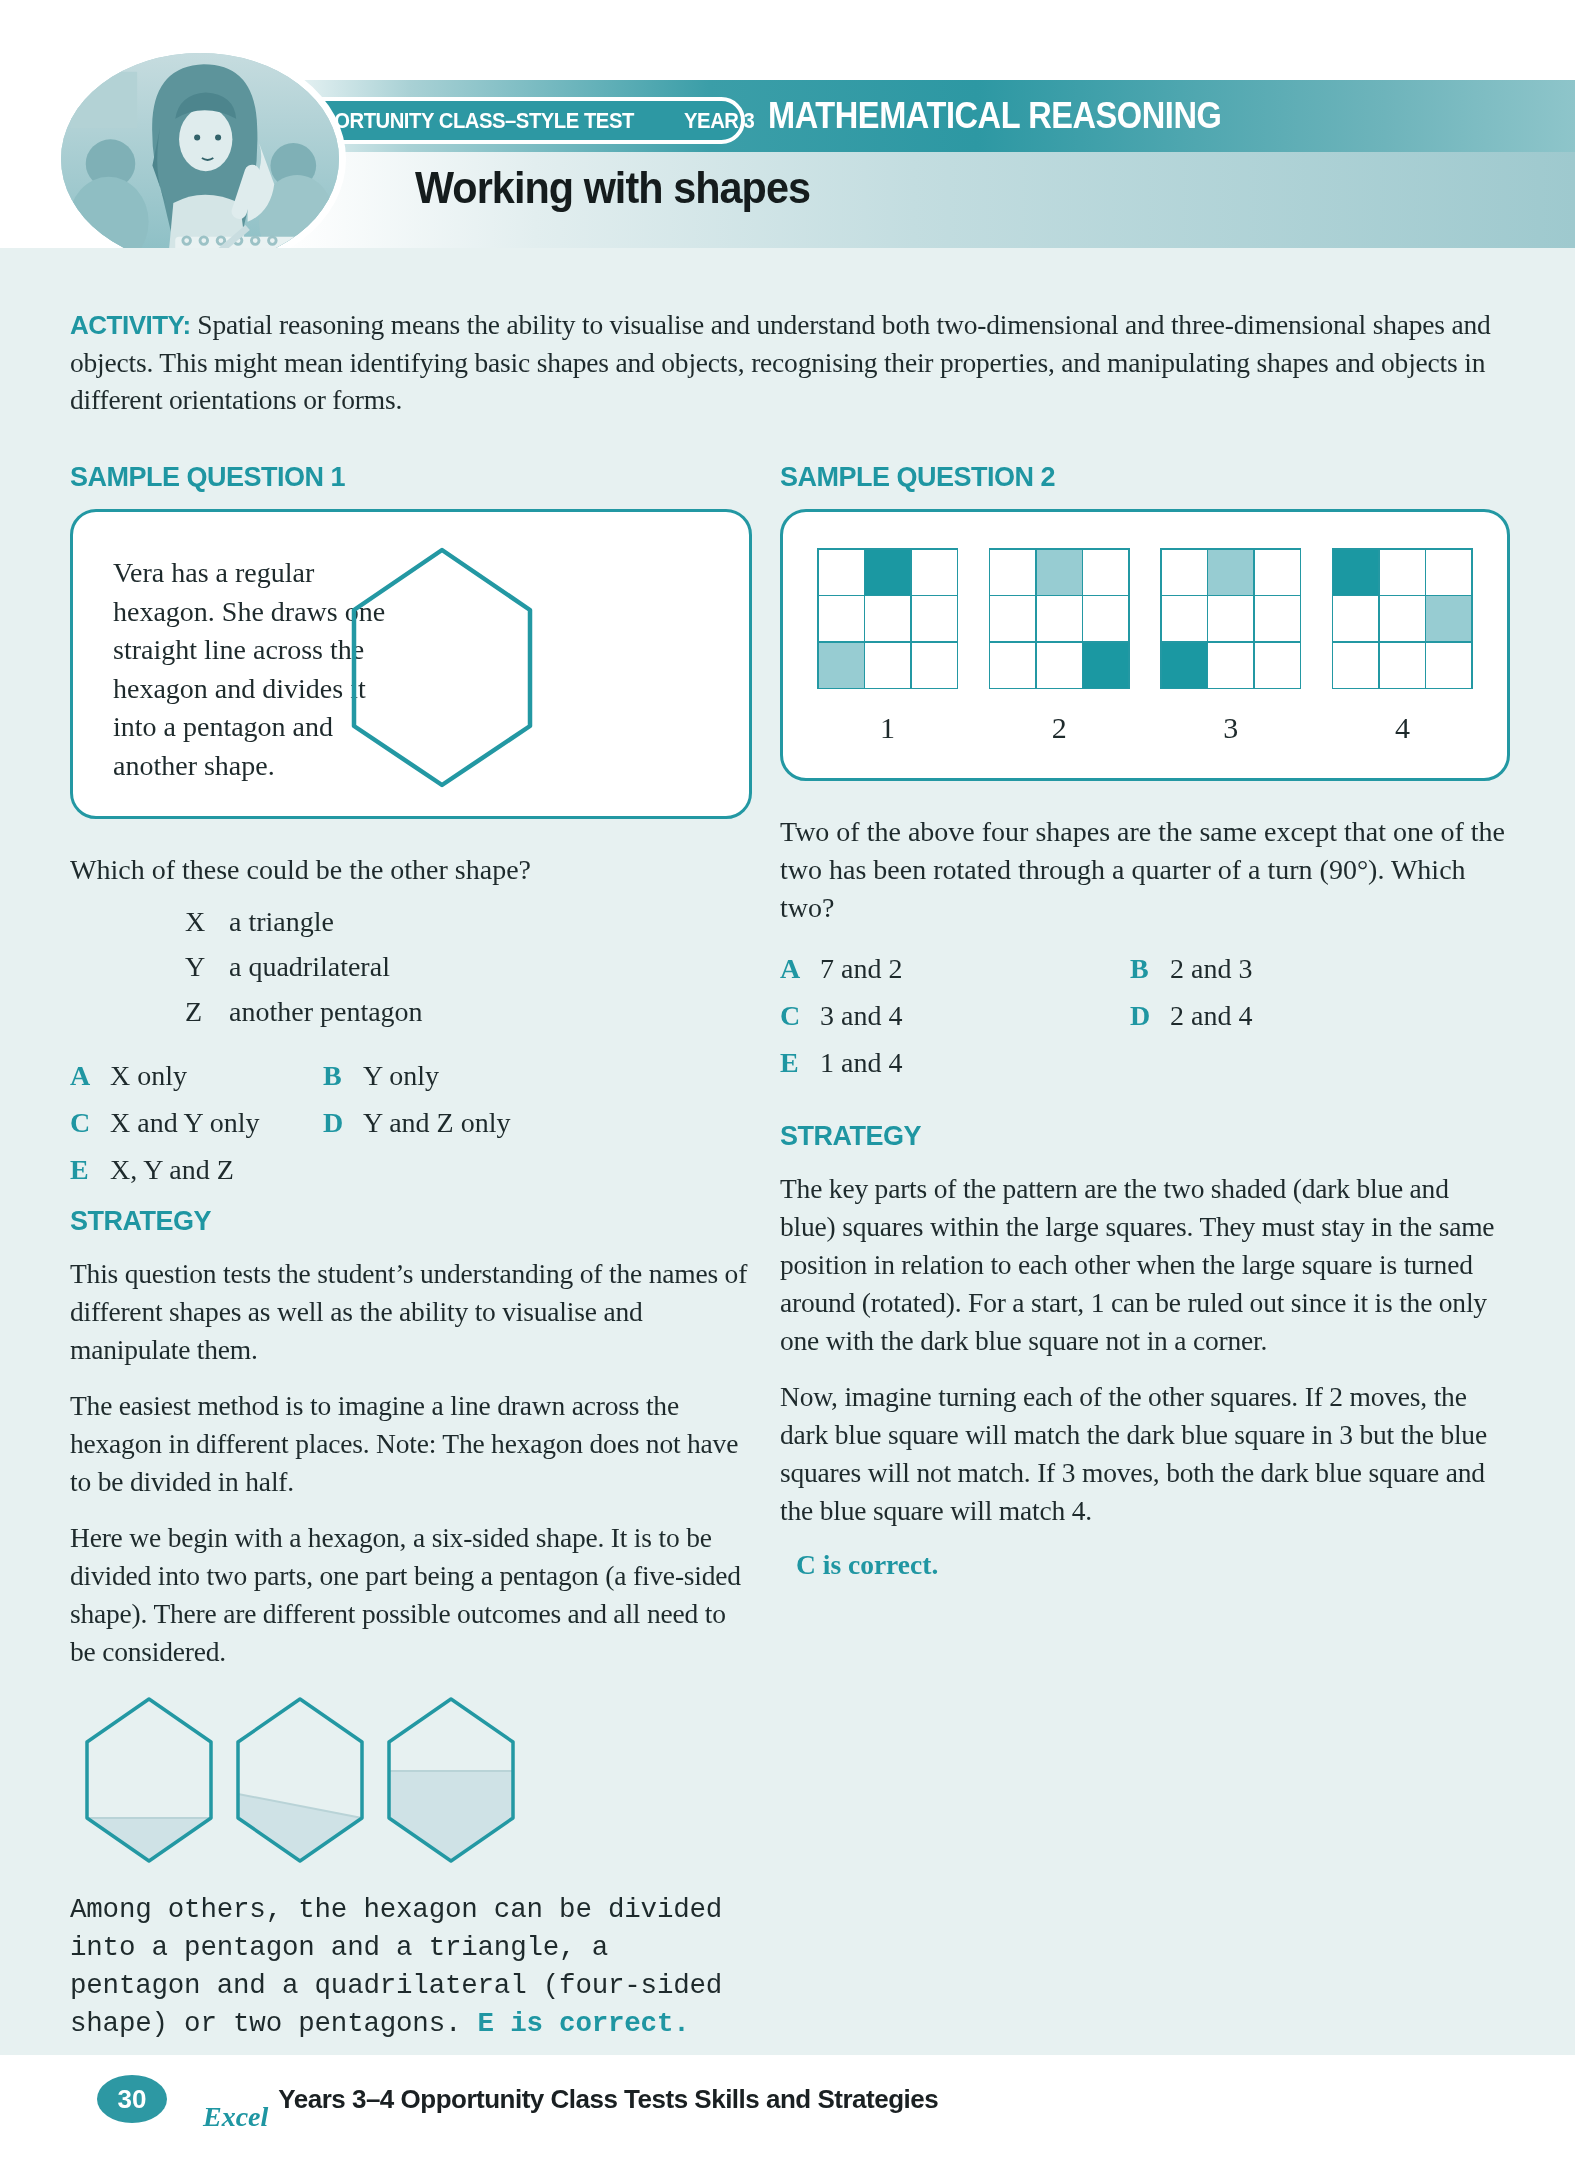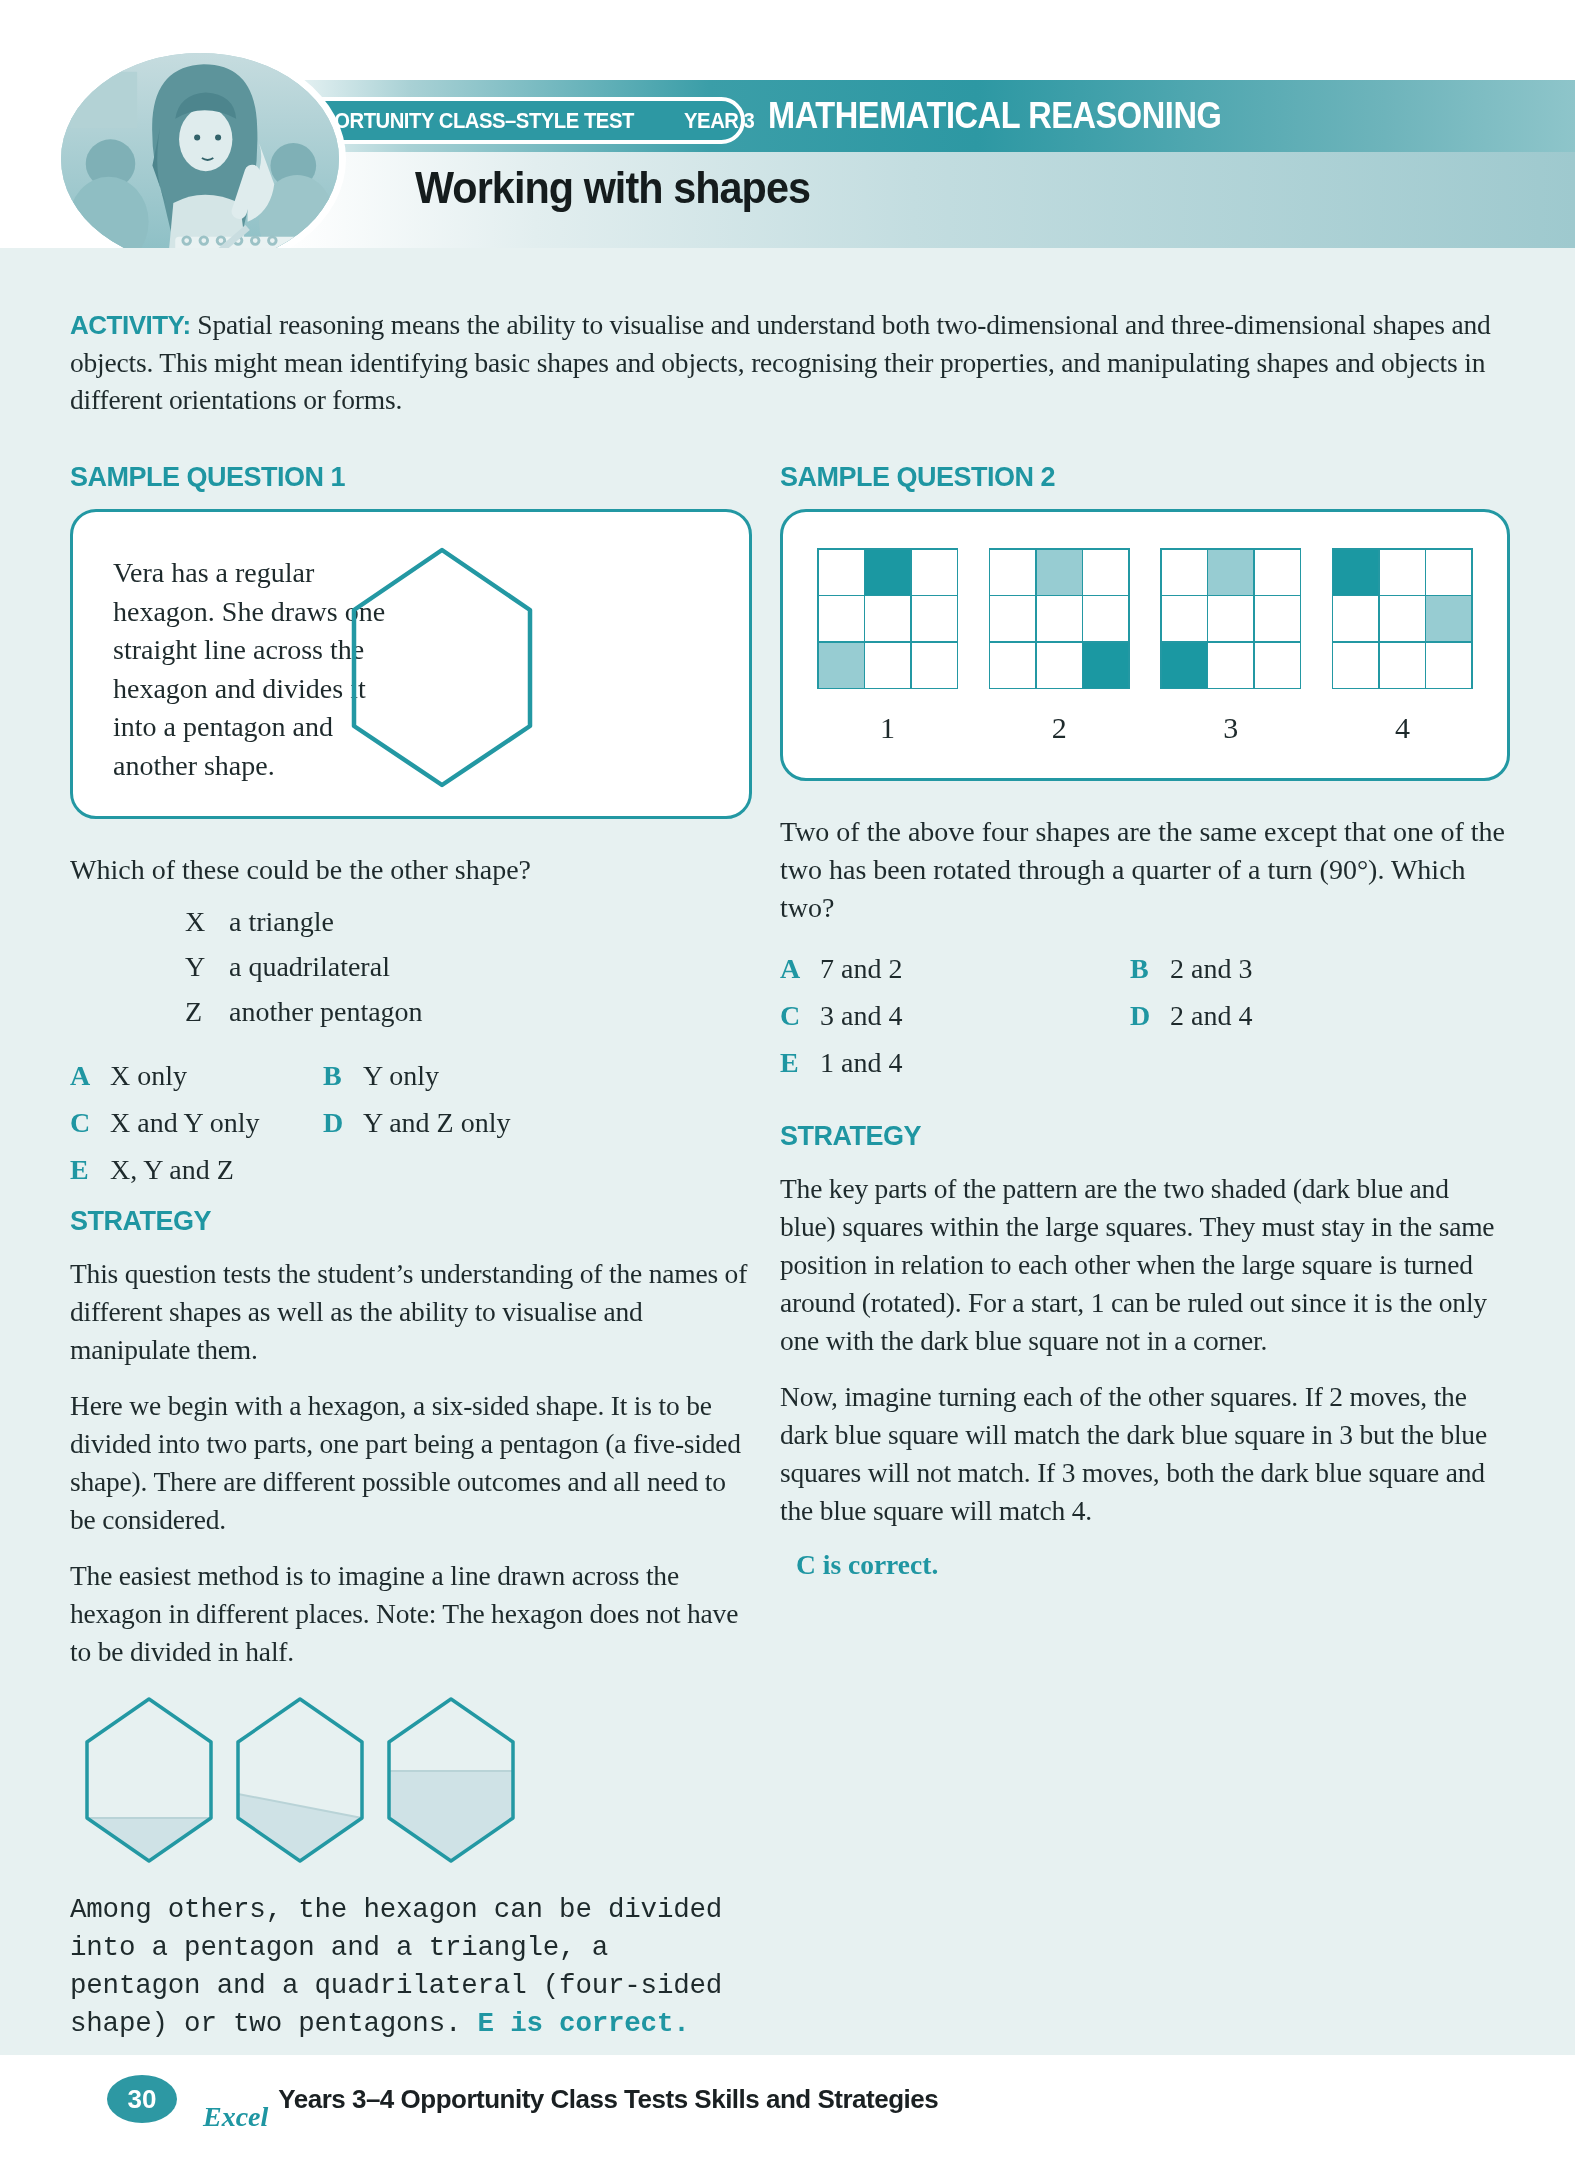--- a/index.html
+++ b/index.html
@@ -69,21 +69,21 @@
   .sgrid{display:grid;grid-template-columns:repeat(3,45px);grid-template-rows:repeat(3,45px);
          gap:1.5px;background:var(--teal);padding:1.5px;width:fit-content;height:fit-content;}
   .sgrid .cell{background:#ffffff;}
   .sgrid .cell.dark{background:var(--dark-square);}
   .sgrid .cell.light{background:var(--light-square);}
   .labelrow{display:flex;justify-content:space-between;margin-top:22px;}
   .labelrow .glabel{width:141px;text-align:center;font-size:30px;}
 
   
   .footer{position:absolute;left:0;top:2055px;width:1575px;height:122px;background:#ffffff;}
-  .pagenum{position:absolute;left:107px;top:20px;width:70px;height:48px;border-radius:50%;
+  .pagenum{position:absolute;left:97px;top:20px;width:70px;height:48px;border-radius:50%;
            background:var(--band-teal);color:#fff;font-family:"Liberation Sans",sans-serif;
            font-weight:700;font-size:26px;display:flex;align-items:center;justify-content:center;}
   .foottext{position:absolute;left:203px;top:20px;height:48px;display:flex;align-items:center;gap:10px;white-space:nowrap;}
   .brand{font-family:"Liberation Serif",serif;font-weight:700;font-style:italic;
          color:var(--heading-teal);font-size:28px;margin-top:36px;}
   .booktitle{font-family:"Liberation Sans",sans-serif;font-weight:700;color:#1a2022;font-size:26px;letter-spacing:-0.5px;}
 
   svg .hexline{fill:none;stroke:var(--teal);stroke-width:3.5;stroke-linejoin:round;}
   svg .hexline-big{fill:none;stroke:var(--teal);stroke-width:4.5;stroke-linejoin:round;}
   svg .shade{fill:var(--hex-shade);}
@@ -199,22 +199,22 @@
               <span>Y and Z only</span>
             </div>
           <div class="opt">
               <span class="letter">E</span>
               <span>X, Y and Z</span>
             </div>
         </div>
 
         <h2 class="schead strategy-head">STRATEGY</h2>
         <p class="spara">This question tests the student’s understanding of the names of different shapes as well as the ability to visualise and manipulate them.</p>
+        <p class="spara">The easiest method is to imagine a line drawn across the hexagon in different places. Note: The hexagon does not have to be divided in half.</p>
         <p class="spara">Here we begin with a hexagon, a six-sided shape. It is to be divided into two parts, one part being a pentagon (a five-sided shape). There are different possible outcomes and all need to be considered.</p>
-        <p class="spara">The easiest method is to imagine a line drawn across the hexagon in different places. Note: The hexagon does not have to be divided in half.</p>
 
         <div class="hexrow">
           <svg width="132" height="170" viewBox="0 0 132 170">
             <polygon class="shade" points="4,123 128,123 66,166"></polygon>
             <line class="chord" x1="4" y1="123" x2="128" y2="123"></line>
             <polygon class="hexline" points="66,4 128,47 128,123 66,166 4,123 4,47"></polygon>
           </svg>
           <svg width="132" height="170" viewBox="0 0 132 170">
             <polygon class="shade" points="4,99 128,123 66,166 4,123"></polygon>
             <line class="chord" x1="4" y1="99" x2="128" y2="123"></line>

